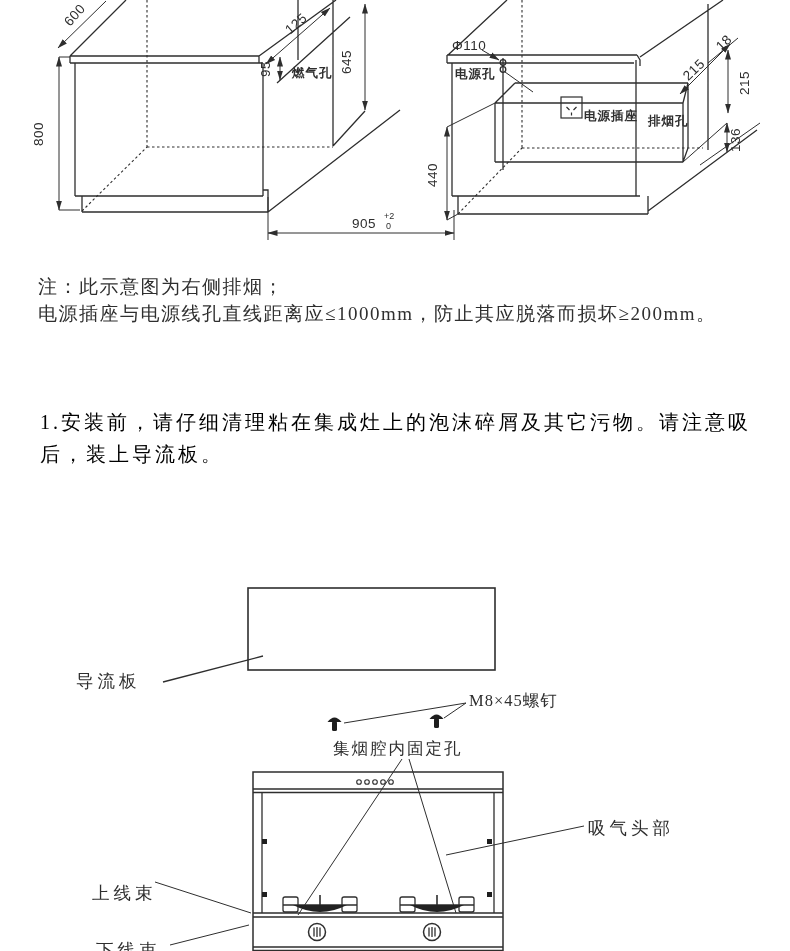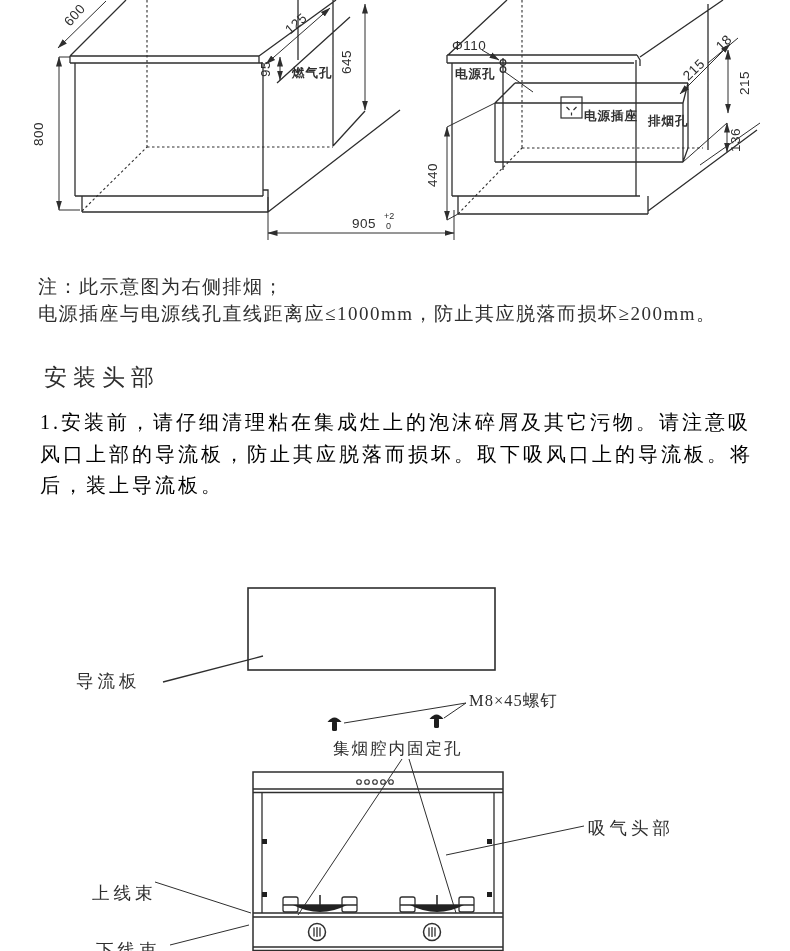--- a/index.html
+++ b/index.html
@@ -109,24 +109,22 @@
       <text class="dim" text-anchor="middle" transform="rotate(-90 749 83)" x="749" y="83">215</text>
       <text class="dim" text-anchor="middle" transform="rotate(-90 740 140)" x="740" y="140">136</text>
     </g>
   </svg>
 
   <div class="note">
     <div>注：此示意图为右侧排烟；</div>
     <div>电源插座与电源线孔直线距离应≤1000mm，防止其应脱落而损坏≥200mm。</div>
   </div>
 
-  <h2 class="sec-title">安装头部</h2>
   <div class="para">
     <span class="pline">1.安装前，请仔细清理粘在集成灶上的泡沫碎屑及其它污物。请注意吸</span>
-    <span class="pline">风口上部的导流板，防止其应脱落而损坏。取下吸风口上的导流板。将</span>
     <span class="pline">后，装上导流板。</span>
   </div>
 
   <svg class="instdraw" width="790" height="375" viewBox="0 0 790 375">
     <g stroke="#2e2e2e" fill="none" stroke-width="1.3">
       <rect x="248" y="12" width="247" height="82" stroke-width="1.6"></rect>
       <path d="M163,106 L263,80"></path>
 
       <g stroke="none" fill="#1e1e1e">
         <path d="M327.5,146 Q334.5,137 341.5,146 Z"></path>

